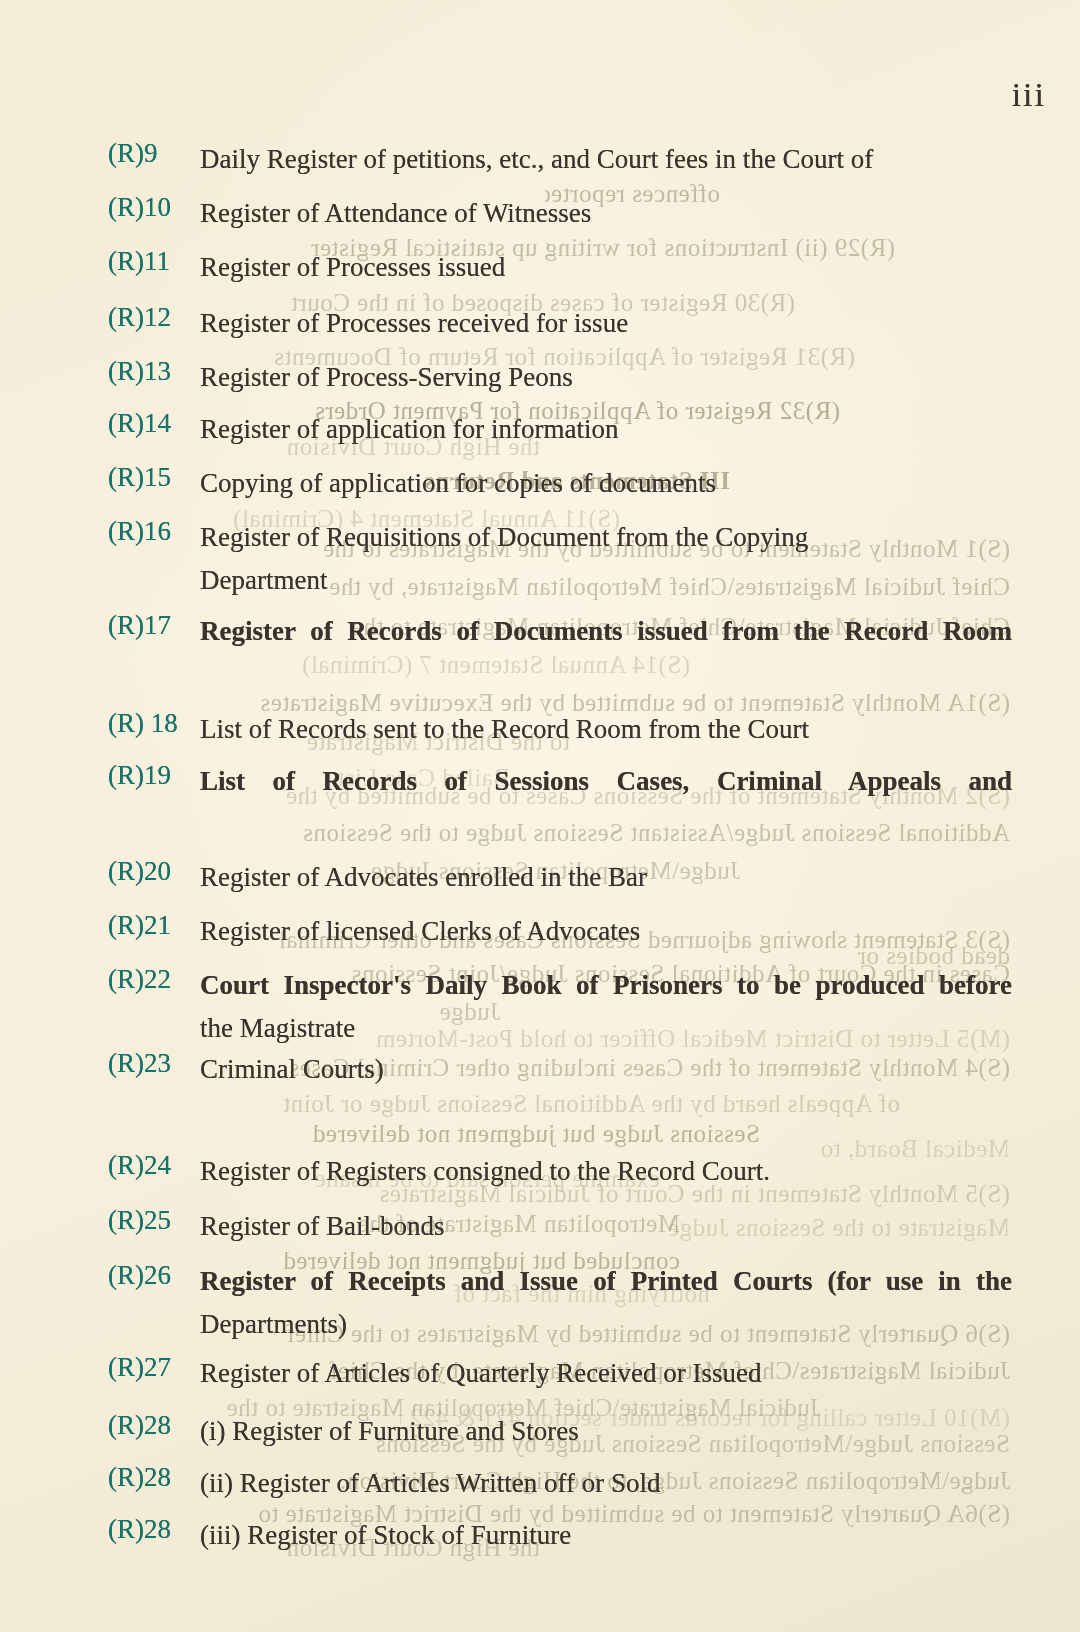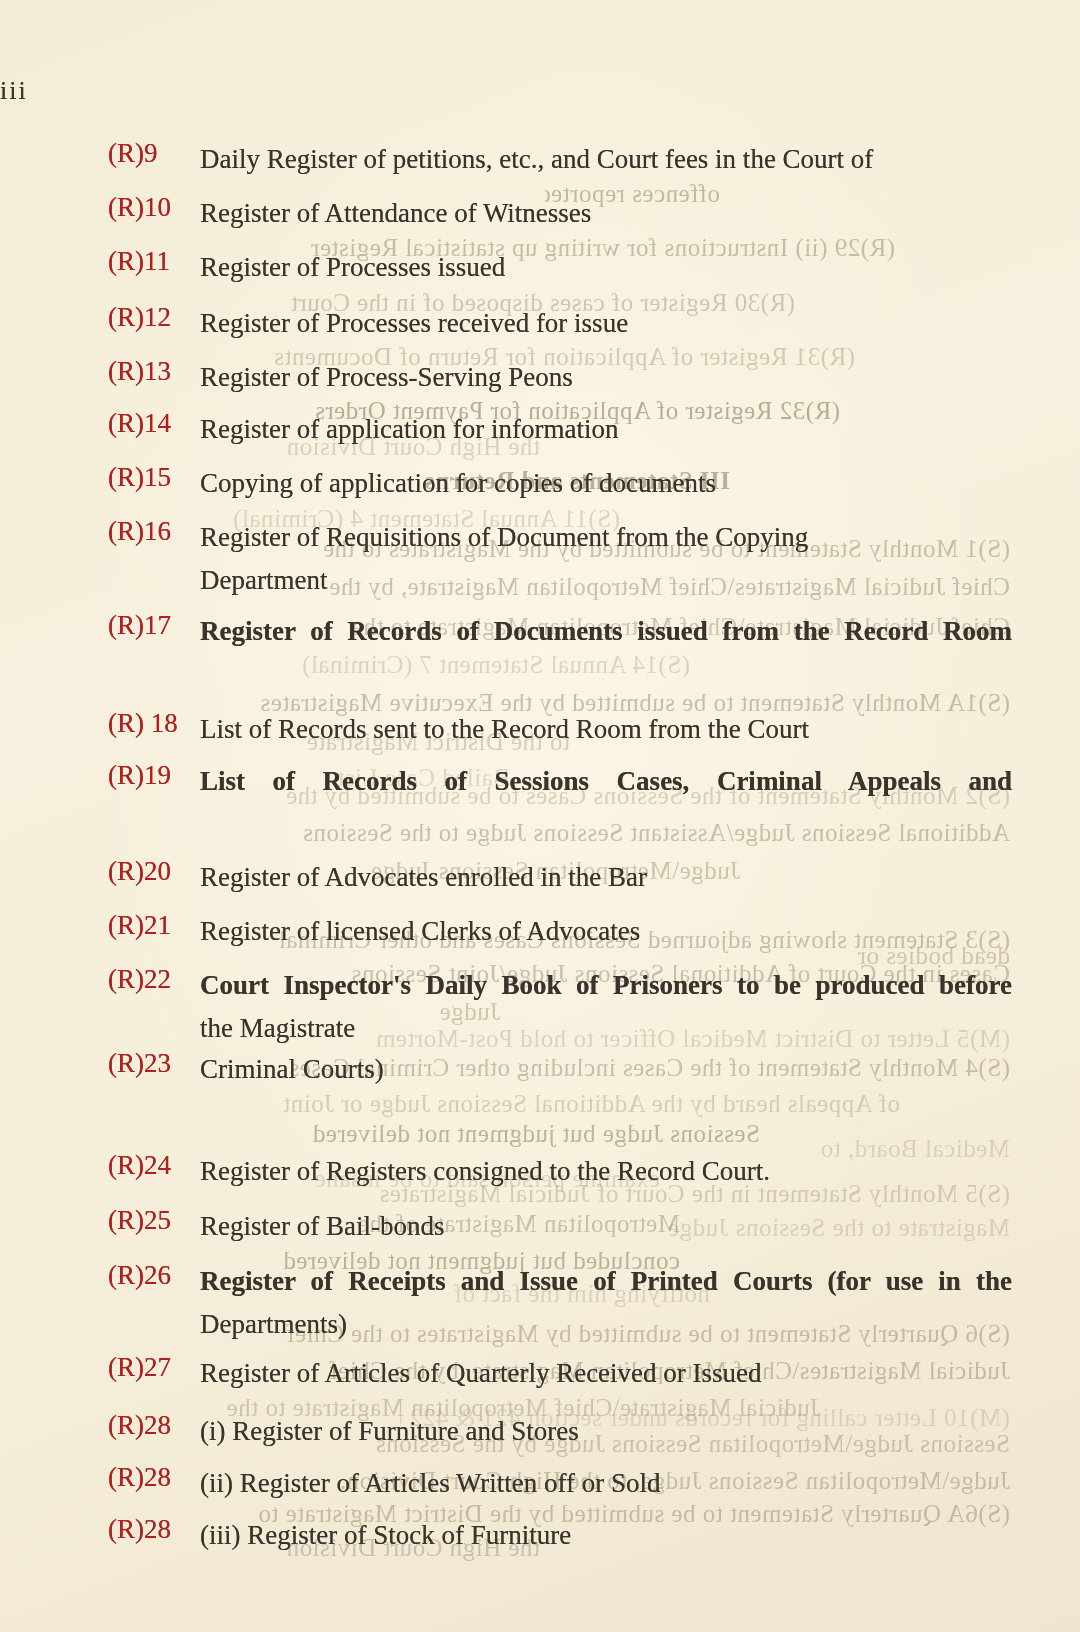--- a/index.html
+++ b/index.html
@@ -5,27 +5,27 @@
   html,body{margin:0;padding:0;}
   body{
     width:1080px;height:1632px;position:relative;overflow:hidden;
     font-family:"Liberation Serif", serif;
     background:
       radial-gradient(ellipse at 50% 40%, rgba(255,252,240,.45) 0%, rgba(0,0,0,0) 60%),
       linear-gradient(160deg,#f3ecd6 0%, #f7f0de 35%, #f5eeda 65%, #eee6cf 100%);
   }
   .page{position:absolute;inset:0;}
   .page-number{
-    position:absolute;top:76px;left:0;width:1046px;text-align:left;
-    font-size:26px;letter-spacing:2px;color:#3a332b;
+    position:absolute;top:76px;left:0;width:1046px;text-align:right;
+    font-size:34px;letter-spacing:2px;color:#3a332b;
     text-shadow:0 0 .6px rgba(58,50,43,.75);
   }
   .entry{position:absolute;left:0;width:1080px;}
   .entry .label{
-    position:absolute;left:108px;top:0;font-size:27px;color:#b91c1c;
+    position:absolute;left:108px;top:0;font-size:27px;color:#0f766e;
     text-shadow:0 0 .6px rgba(58,50,43,.75);white-space:nowrap;
   }
   .entry .lines{position:absolute;left:200px;top:0;width:812px;}
   .entry .line{
     font-size:27px;line-height:43px;color:#3a332b;
     text-shadow:0 0 .6px rgba(58,50,43,.75);
   }
   .entry .line.stretch{text-align:justify;text-align-last:justify;font-weight:bold;}
   
   .ghost{

